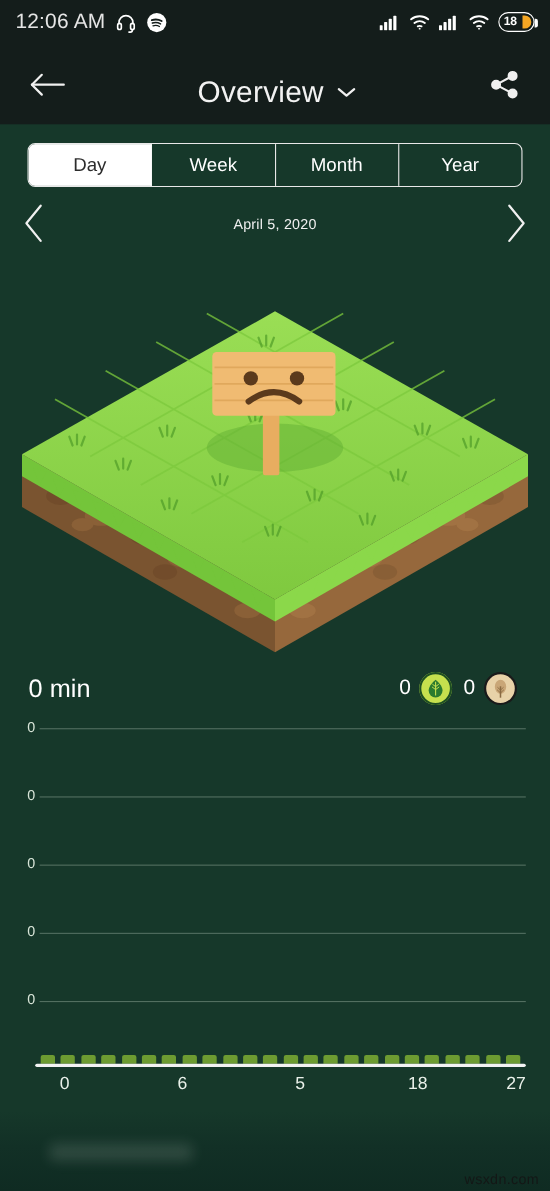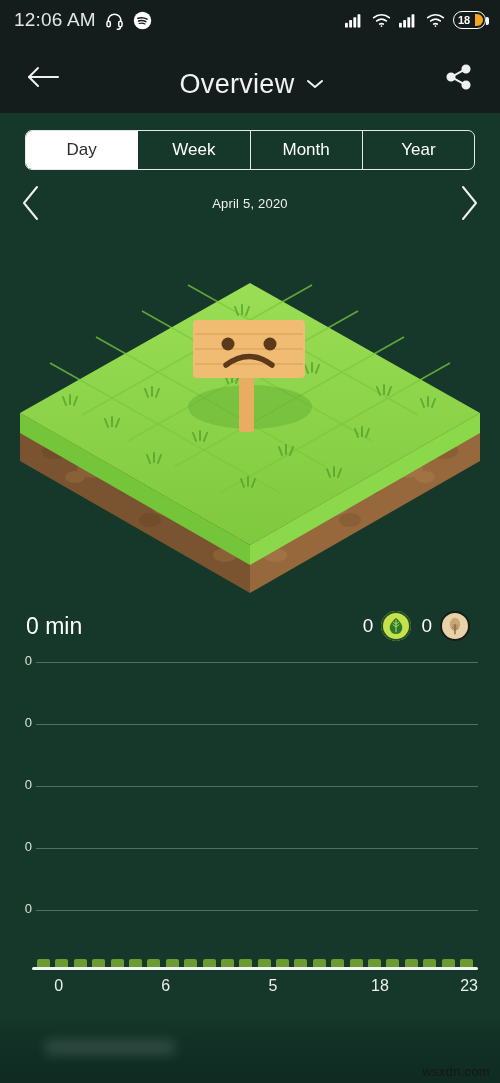--- a/index.html
+++ b/index.html
@@ -455,21 +455,21 @@
         <div class="bar" style="background: rgb(109, 155, 49);"></div>
         <div class="bar" style="background: rgb(109, 155, 49);"></div>
         <div class="bar" style="background: rgb(109, 155, 49);"></div>
       </div>
     <div class="axis-base"></div>
     <div class="xlabels" id="xlabels-container">
         <span class="xlabel" style="left: 6%;">0</span>
         <span class="xlabel" style="left: 30%;">6</span>
         <span class="xlabel" style="left: 54%;">5</span>
         <span class="xlabel" style="left: 78%;">18</span>
-        <span class="xlabel" style="left: 98%;">23</span>
+        <span class="xlabel" style="left: 98%;">27</span>
       </div>
   </div>
 
   <div class="bottom-fade">
     <div class="bottom-ghost"></div>
     <div class="watermark">wsxdn.com</div>
   </div>
 
 </div>
 

